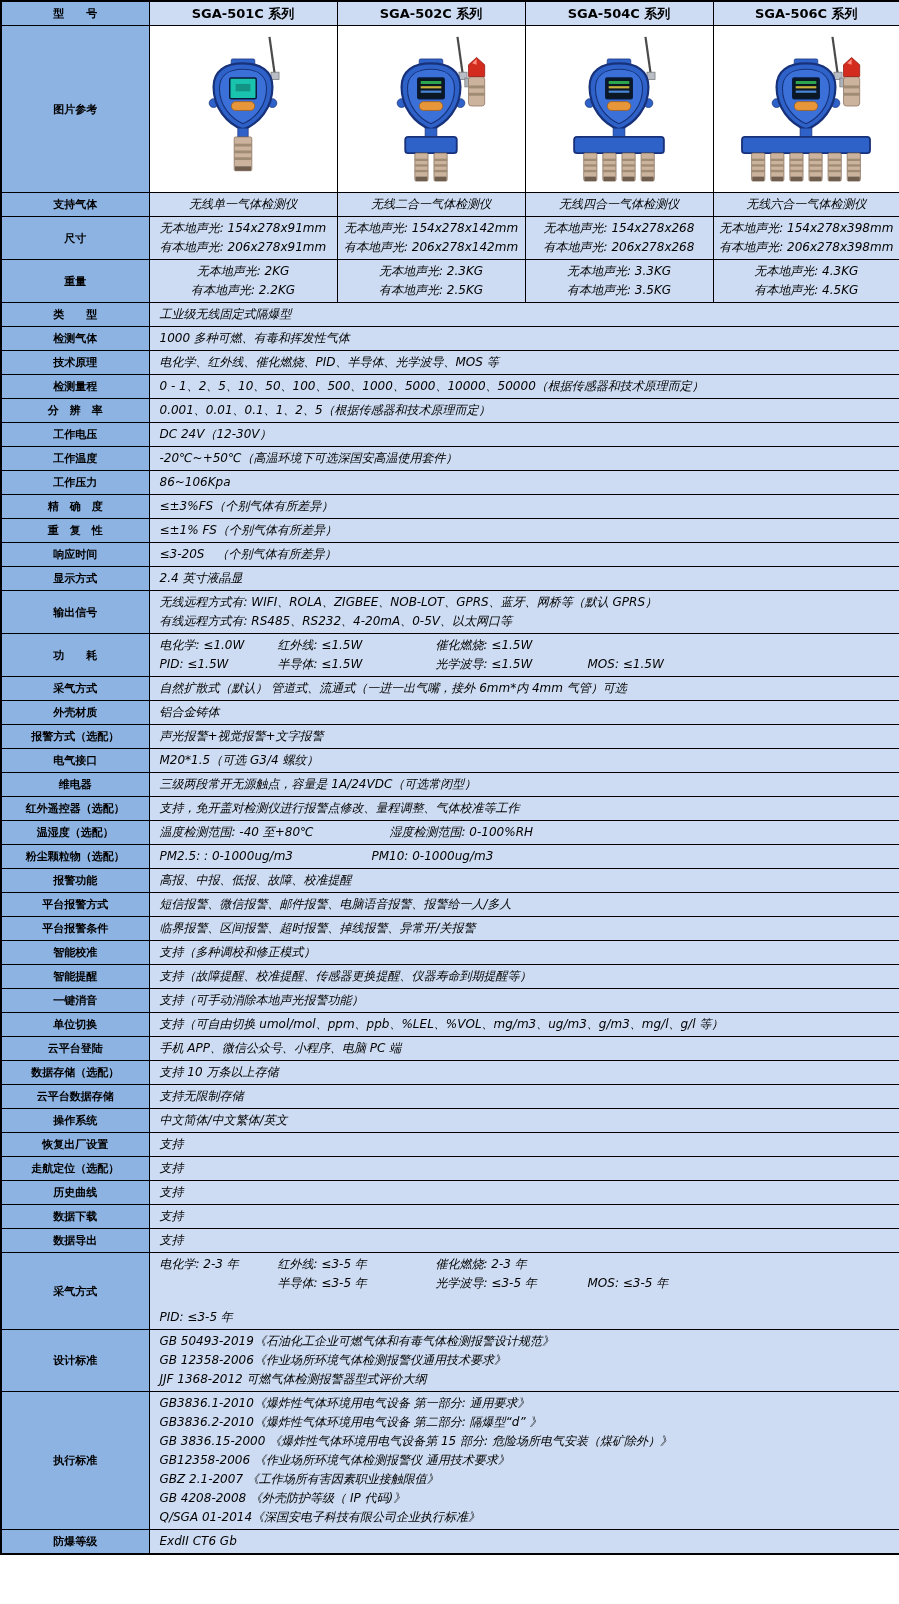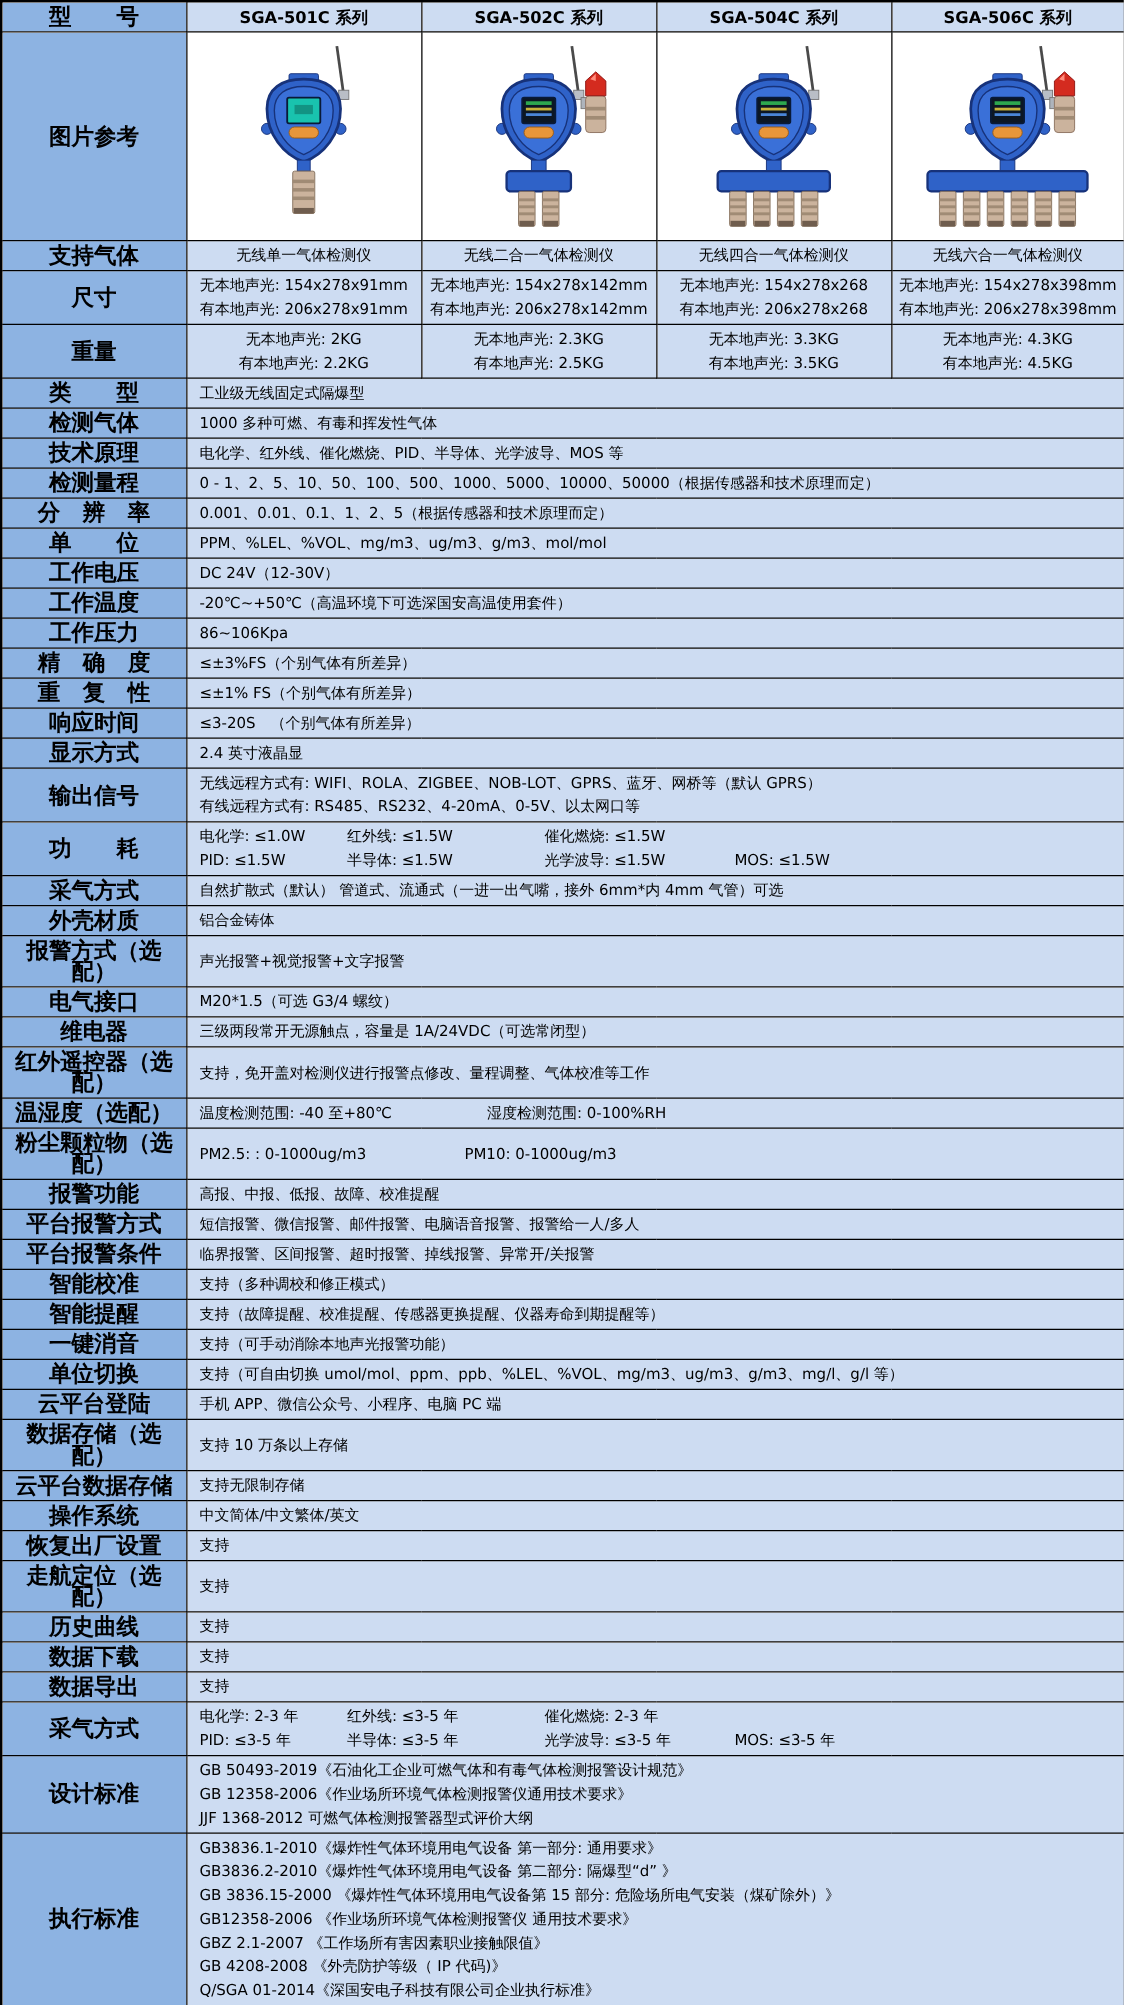--- a/index.html
+++ b/index.html
@@ -5,24 +5,24 @@
   :root{
     --label-bg:#8db3e2; --value-bg:#cddcf2; --border:#000;
     --body-blue:#2f62c8; --body-dark:#17327a; --sensor-tan:#cbb39d;
   }
   html,body{margin:0;padding:0;background:#fff;}
   body{width:899px;font-family:"DejaVu Sans","Liberation Sans",sans-serif;color:#000;}
   table{border-collapse:collapse;width:899px;table-layout:fixed;border:2px solid var(--border);}
   td,th{border:1px solid var(--border);vertical-align:middle;overflow:hidden;}
   th.label,td.label{
     background:var(--label-bg);font-weight:bold;text-align:center;
-    font-size:18px;padding:3px 2px;line-height:17px;
+    font-size:11px;padding:3px 2px;line-height:17px;
   }
   th.model{background:var(--value-bg);font-weight:bold;font-size:13px;height:20px;text-align:center;}
-  td.val{background:var(--value-bg);font-size:12px;padding:2px 6px 2px 10px;}
+  td.val{background:var(--value-bg);font-size:12px;padding:2px 6px 2px 10px;font-style:italic;}
   td.val .line{line-height:19px;white-space:nowrap;}
   td.quad{text-align:center;padding:2px 2px;}
   td.img{background:#fff;height:160px;text-align:center;vertical-align:bottom;padding:2px 0 4px 0;}
   .seg{display:inline-block;vertical-align:top;}
   .dev-slot{display:inline-block;}
   .dev-slot svg{display:block;}
 </style>
 </head>
 <body>
 
@@ -262,26 +262,20 @@
           <div class="line">0 - 1、2、5、10、50、100、500、1000、5000、10000、50000（根据传感器和技术原理而定）</div>
         </td>
       </tr>
       <tr>
         <td class="label">分　辨　率</td>
         <td colspan="4" class="val">
           <div class="line">0.001、0.01、0.1、1、2、5（根据传感器和技术原理而定）</div>
         </td>
       </tr>
       <tr>
-        <td class="label">单　　位</td>
-        <td colspan="4" class="val">
-          <div class="line">PPM、%LEL、%VOL、mg/m3、ug/m3、g/m3、mol/mol</div>
-        </td>
-      </tr>
-      <tr>
         <td class="label">工作电压</td>
         <td colspan="4" class="val">
           <div class="line">DC 24V（12-30V）</div>
         </td>
       </tr>
       <tr>
         <td class="label">工作温度</td>
         <td colspan="4" class="val">
           <div class="line">-20℃~+50℃（高温环境下可选深国安高温使用套件）</div>
         </td>
@@ -471,21 +465,21 @@
       <tr>
         <td class="label">数据导出</td>
         <td colspan="4" class="val">
           <div class="line">支持</div>
         </td>
       </tr>
       <tr>
         <td class="label">采气方式</td>
         <td colspan="4" class="val">
           <div class="line"><span class="seg" style="min-width: 118px;">电化学: 2-3 年</span><span class="seg" style="min-width: 158px;">红外线: ≤3-5 年</span><span class="seg" style="min-width: 152px;">催化燃烧: 2-3 年</span></div>
-          <div class="line"><span class="seg" style="min-width: 118px;">PID: ≤3-5 年</span><span class="seg" style="min-width: 158px;">半导体: ≤3-5 年</span><span class="seg" style="min-width: 152px;">光学波导: ≤3-5 年</span><span class="seg">MOS: ≤3-5 年</span></div>
+          <div class="line"><span class="seg" style="min-width: 118px; margin-top: 34px;">PID: ≤3-5 年</span><span class="seg" style="min-width: 158px;">半导体: ≤3-5 年</span><span class="seg" style="min-width: 152px;">光学波导: ≤3-5 年</span><span class="seg">MOS: ≤3-5 年</span></div>
         </td>
       </tr>
       <tr>
         <td class="label">设计标准</td>
         <td colspan="4" class="val">
           <div class="line">GB 50493-2019《石油化工企业可燃气体和有毒气体检测报警设计规范》</div>
           <div class="line">GB 12358-2006《作业场所环境气体检测报警仪通用技术要求》</div>
           <div class="line">JJF 1368-2012 可燃气体检测报警器型式评价大纲</div>
         </td>
       </tr>

